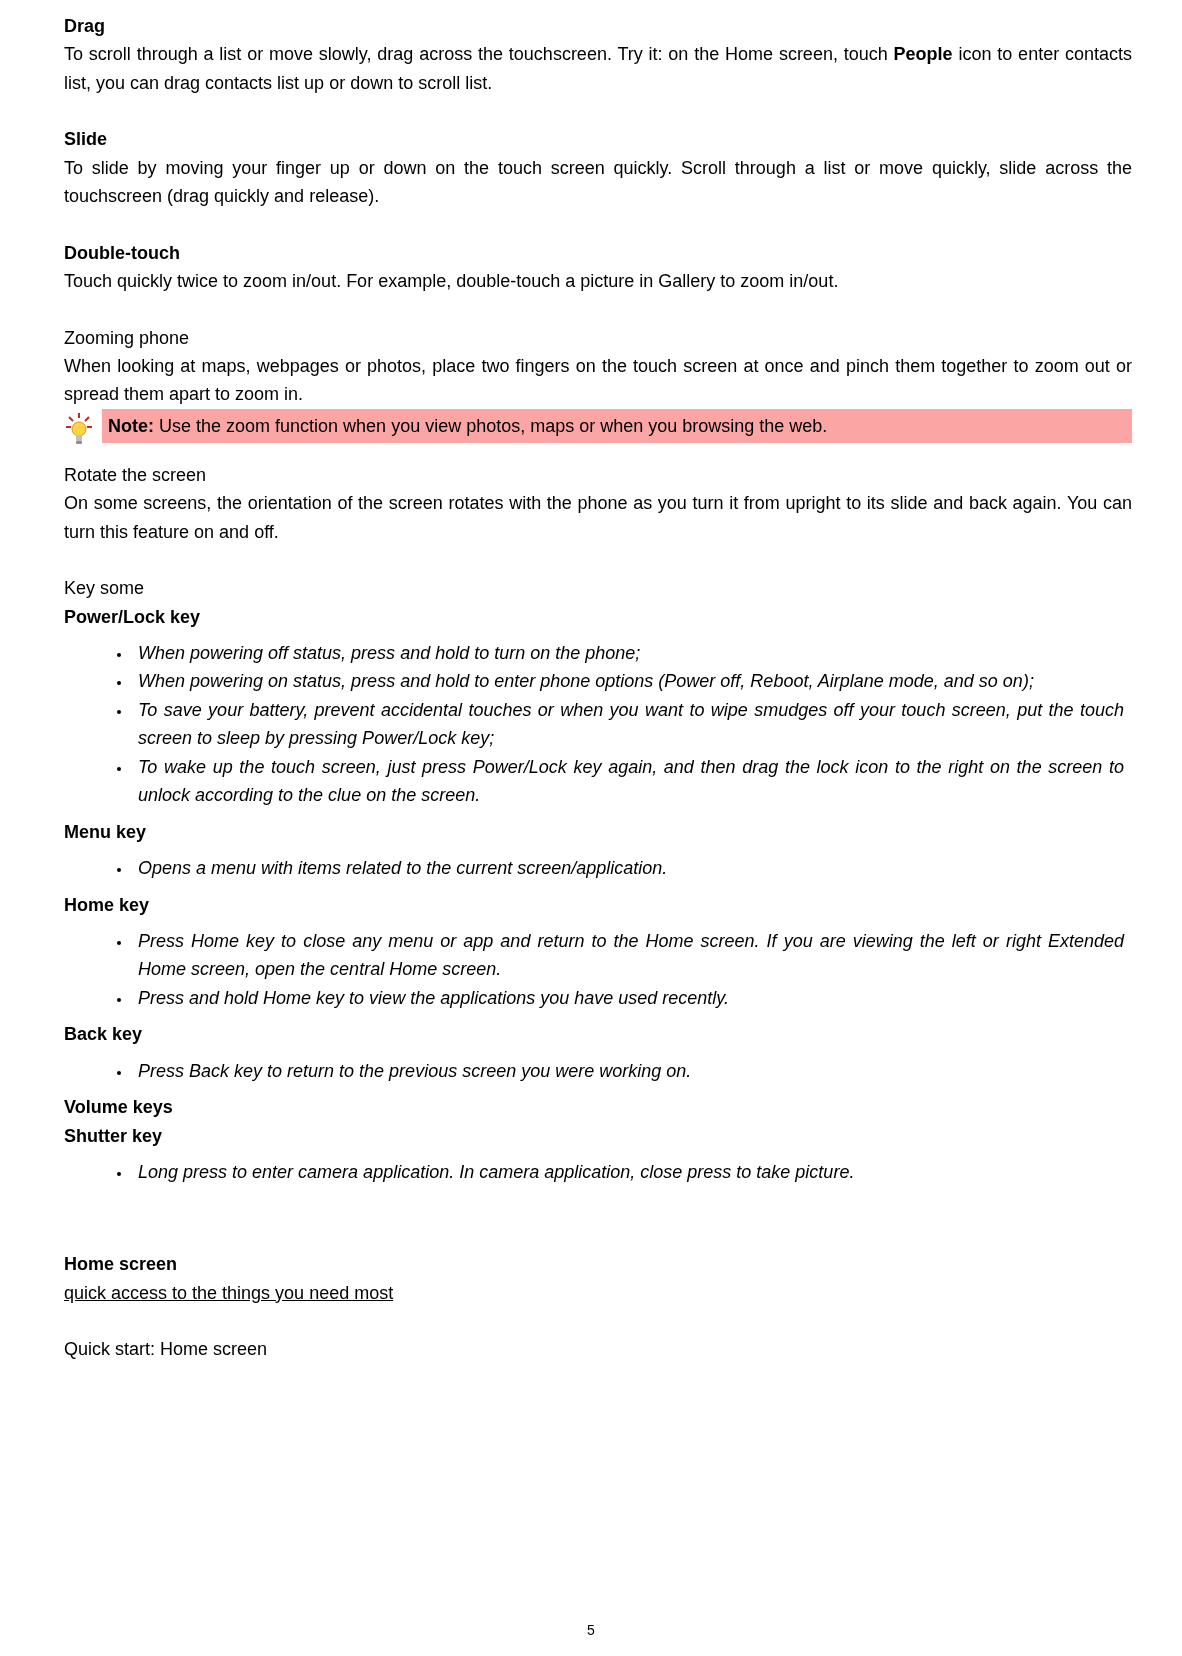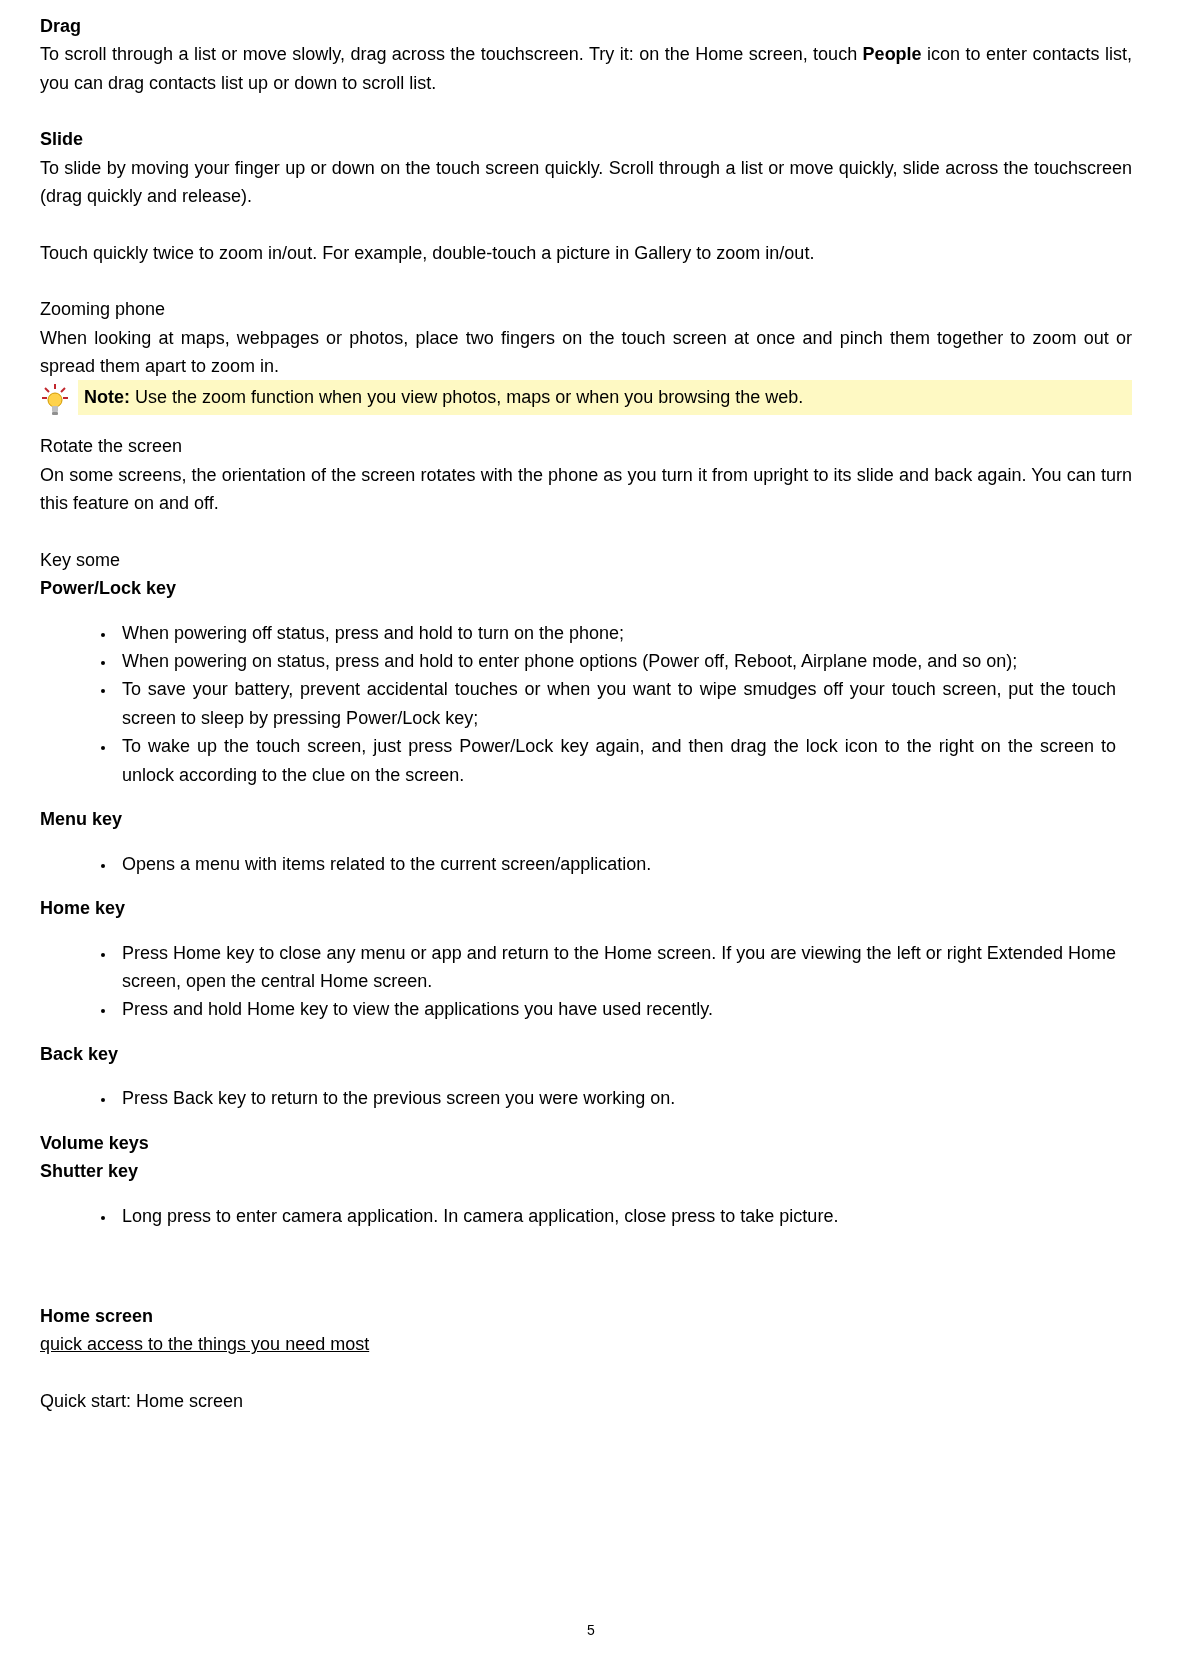--- a/index.html
+++ b/index.html
@@ -6,21 +6,21 @@
     margin: 0;
     padding: 0;
     background: #fff;
     font-family: Verdana, Geneva, sans-serif;
     color: #000;
   }
   .page {
     width: 1182px;
     min-height: 1656px;
     box-sizing: border-box;
-    padding: 12px 50px 30px 40px;
+    padding: 12px 50px 30px 64px;
     position: relative;
   }
   .body-text {
     font-size: 18px;
     line-height: 1.58;
     margin: 0;
   }
   .spacer {
     height: 28px;
   }
@@ -32,27 +32,28 @@
     gap: 8px;
   }
   .note-icon {
     width: 30px;
     height: 36px;
     flex: 0 0 auto;
     margin-top: 2px;
   }
   .note-text-box {
     flex: 1 1 auto;
-    background: #fef9c3;
+    background: #fca5a5;
     padding: 3px 6px;
   }
   ul.bullets {
     list-style-type: disc;
-    margin: 16px;
+    margin: 8px;
     padding-left: 60px;
+    font-style: italic;
   }
   ul.bullets > li {
     font-size: 18px;
     line-height: 1.58;
     text-align: justify;
     padding-left: 6px;
   }
   li::marker {
     font-size: 14px;
     color: #000;
@@ -79,20 +80,21 @@
     <span>To scroll through a list or move slowly, drag across the touchscreen. Try it: on the Home screen, touch </span><span class="bold">People</span><span> icon to enter contacts list, you can drag contacts list up or down to scroll list.</span>
   </p>
 
   <div class="spacer"></div>
 
   <p class="body-text bold">Slide</p>
   <p class="body-text justify">To slide by moving your finger up or down on the touch screen quickly. Scroll through a list or move quickly, slide across the touchscreen (drag quickly and release).</p>
 
   <div class="spacer"></div>
 
+  <p class="body-text bold">Double-touch</p>
   <p class="body-text justify">Touch quickly twice to zoom in/out. For example, double-touch a picture in Gallery to zoom in/out.</p>
 
   <div class="spacer"></div>
 
   <p class="body-text">Zooming phone</p>
   <p class="body-text justify">When looking at maps, webpages or photos, place two fingers on the touch screen at once and pinch them together to zoom out or spread them apart to zoom in.</p>
 
   <div class="note-row">
     <div class="note-icon">
       <svg viewBox="0 0 30 36" width="30" height="36">

